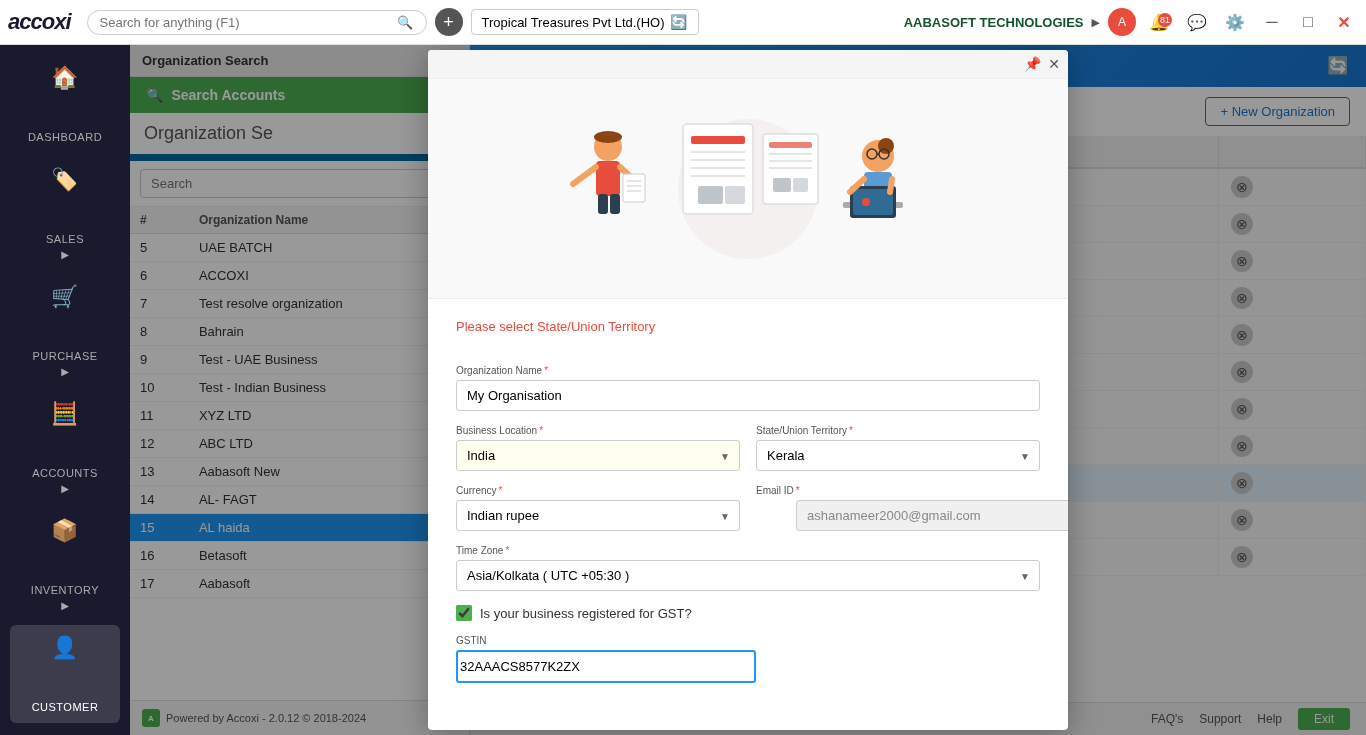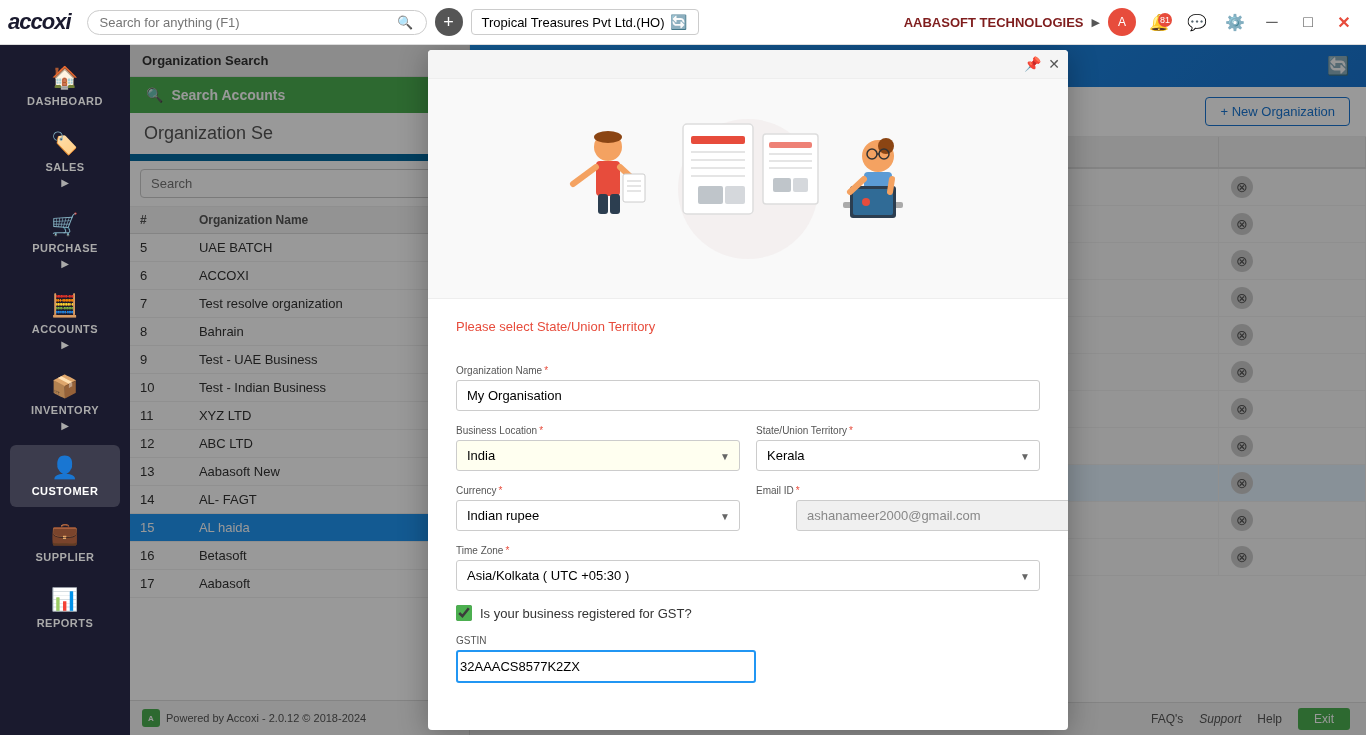--- a/index.html
+++ b/index.html
@@ -20,21 +20,21 @@
     .add-btn {
       width: 28px; height: 28px; border-radius: 50%; background: #555; color: #fff;
       border: none; font-size: 18px; cursor: pointer; display: flex; align-items: center; justify-content: center;
     }
     .company-selector {
       display: flex; align-items: center; border: 1px solid #ccc; border-radius: 4px;
       padding: 4px 10px; gap: 6px; cursor: pointer; font-size: 13px; background: #fff;
     }
     .refresh-icon { color: #666; font-size: 14px; cursor: pointer; }
     .spacer { flex: 1; }
-    .aabasoft-label { font-size: 13px; font-weight: bold; color: #7f1d1d; }
+    .aabasoft-label { font-size: 13px; font-weight: bold; color: #14532d; }
     .user-avatar { width: 28px; height: 28px; border-radius: 50%; background: #e74c3c; display: flex; align-items: center; justify-content: center; color: #fff; font-size: 12px; }
     .topbar-icons { display: flex; gap: 8px; align-items: center; }
     .topbar-icon-btn {
       width: 30px; height: 30px; background: none; border: none; cursor: pointer;
       display: flex; align-items: center; justify-content: center; font-size: 16px; color: #555; position: relative;
     }
     .badge {
       position: absolute; top: 6px; right: 2px; background: #e74c3c; color: #fff;
       border-radius: 50%; width: 14px; height: 14px; font-size: 9px; display: flex; align-items: center; justify-content: center;
     }
@@ -51,21 +51,21 @@
       width: 130px; background: #1a1a2e; display: flex; flex-direction: column;
       align-items: center; padding: 10px 0; gap: 4px; flex-shrink: 0;
     }
     .sidebar-item {
       display: flex; flex-direction: column; align-items: center; justify-content: center;
       width: 110px; padding: 10px 6px; border-radius: 6px; cursor: pointer; color: #aaa;
       gap: 4px; transition: background 0.2s;
     }
     .sidebar-item.active { background: rgba(255,255,255,0.15); color: #fff; }
     .sidebar-item .icon { font-size: 22px; }
-    .sidebar-item .label { font-size: 11px; font-weight: bold; letter-spacing: 0.5px; text-align: left; }
+    .sidebar-item .label { font-size: 11px; font-weight: normal; letter-spacing: 0.5px; text-align: left; margin-top: 36px; }
     .sidebar-item .arrow { font-size: 10px; }
 
     
     .content-area {
       flex: 1; display: flex; flex-direction: column; background: #0f172a; overflow: hidden; position: relative;
     }
 
     
     .org-panel {
       display: flex; height: 100%;
@@ -489,21 +489,21 @@
           <div style="padding: 6px 12px; color: #999; font-size: 11px;">
             Activate Windows<br>Go to Settings to activate Wind...
           </div>
         </div>
 
         <div class="bottom-footer">
           <div class="bottom-footer-left">
           </div>
           <div class="bottom-footer-right">
             <span style="cursor:pointer;">FAQ's</span>
-            <span style="cursor:pointer;font-style:italic;">Support</span>
+            <span style="cursor:pointer;">Support</span>
             <span style="cursor:pointer;">Help</span>
             <button class="exit-btn">Exit</button>
           </div>
         </div>
       </div>
     </div>
 
     <div class="modal-overlay">
       <div class="modal">
         <div class="modal-close-row">

